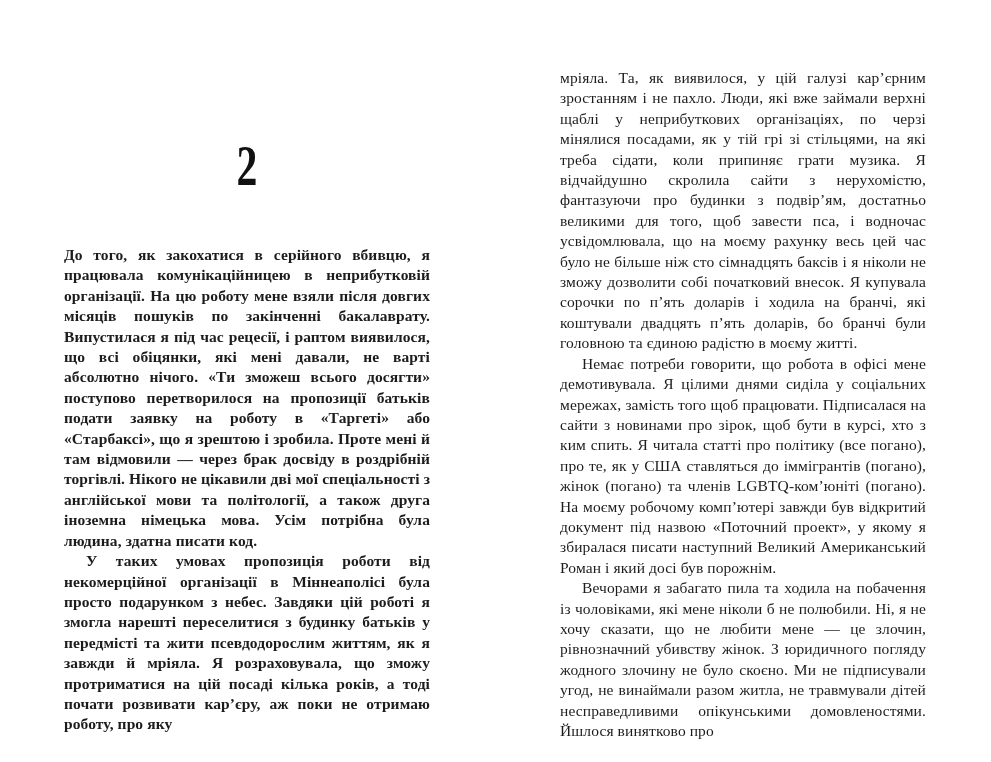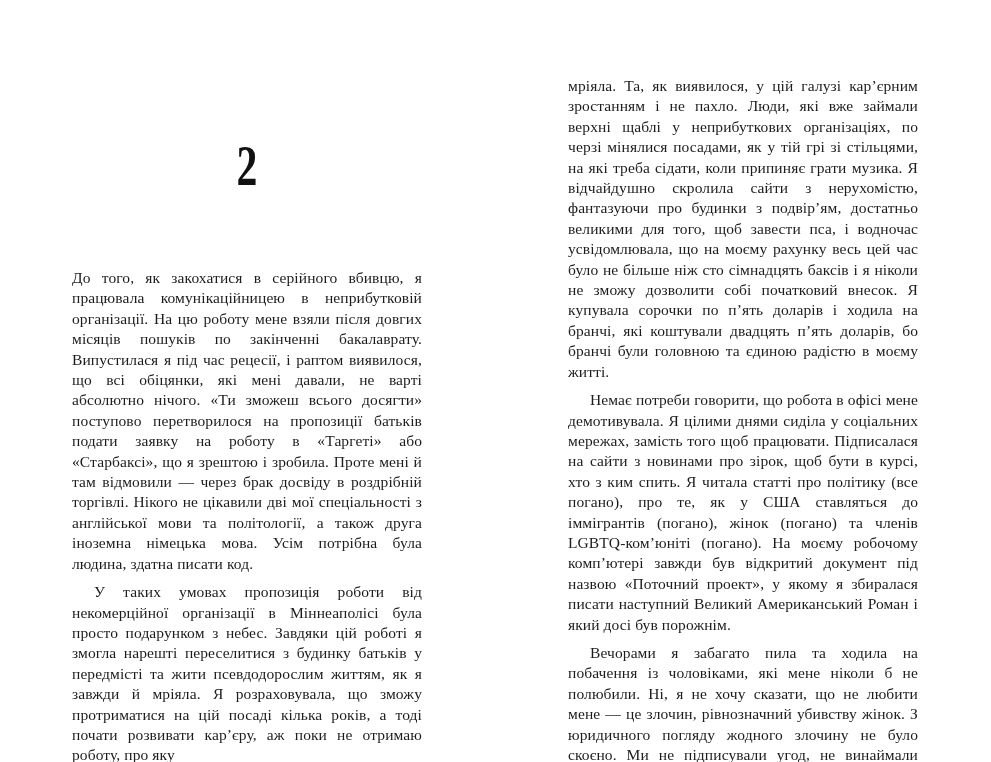--- a/index.html
+++ b/index.html
@@ -41,25 +41,25 @@
 
   .text-block {
     position: absolute;
     left: 0;
     right: 0;
     text-align: justify;
     font-size: 15.5px;
     line-height: 20.4px;
     letter-spacing: 0.1px;
   }
-  .text-block-left  { top: 260px; }
+  .text-block-left  { top: 245px; font-weight: bold; }
   .text-block-right { top: 68px; }
 
   .para {
-    margin: 8px;
+    margin: 0;
     padding: 0;
     text-indent: 22px;
     hyphens: auto;
     -webkit-hyphens: auto;
   }
   .para.no-indent {
     text-indent: 0;
   }
 
   .page-number {

